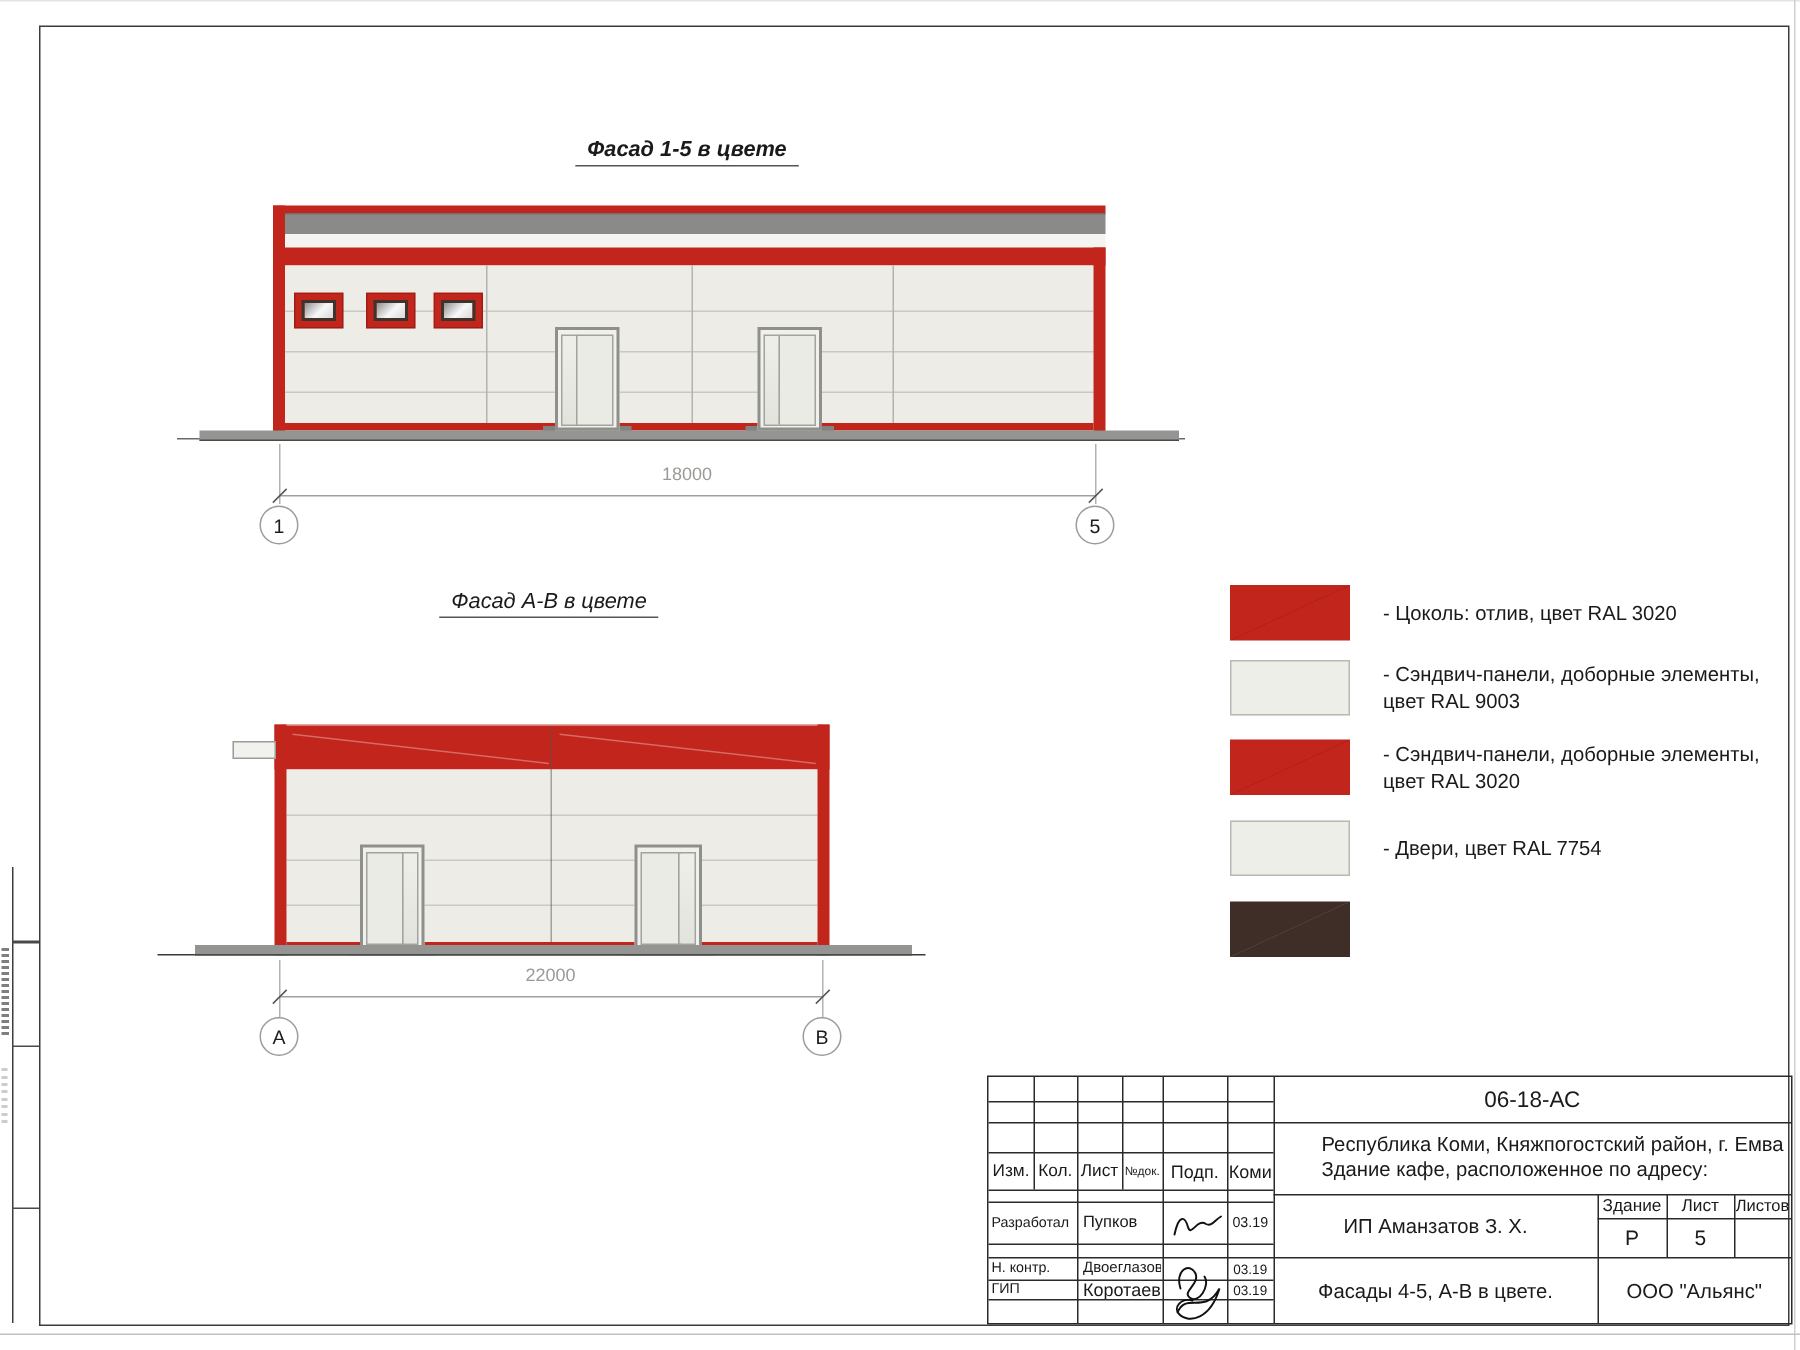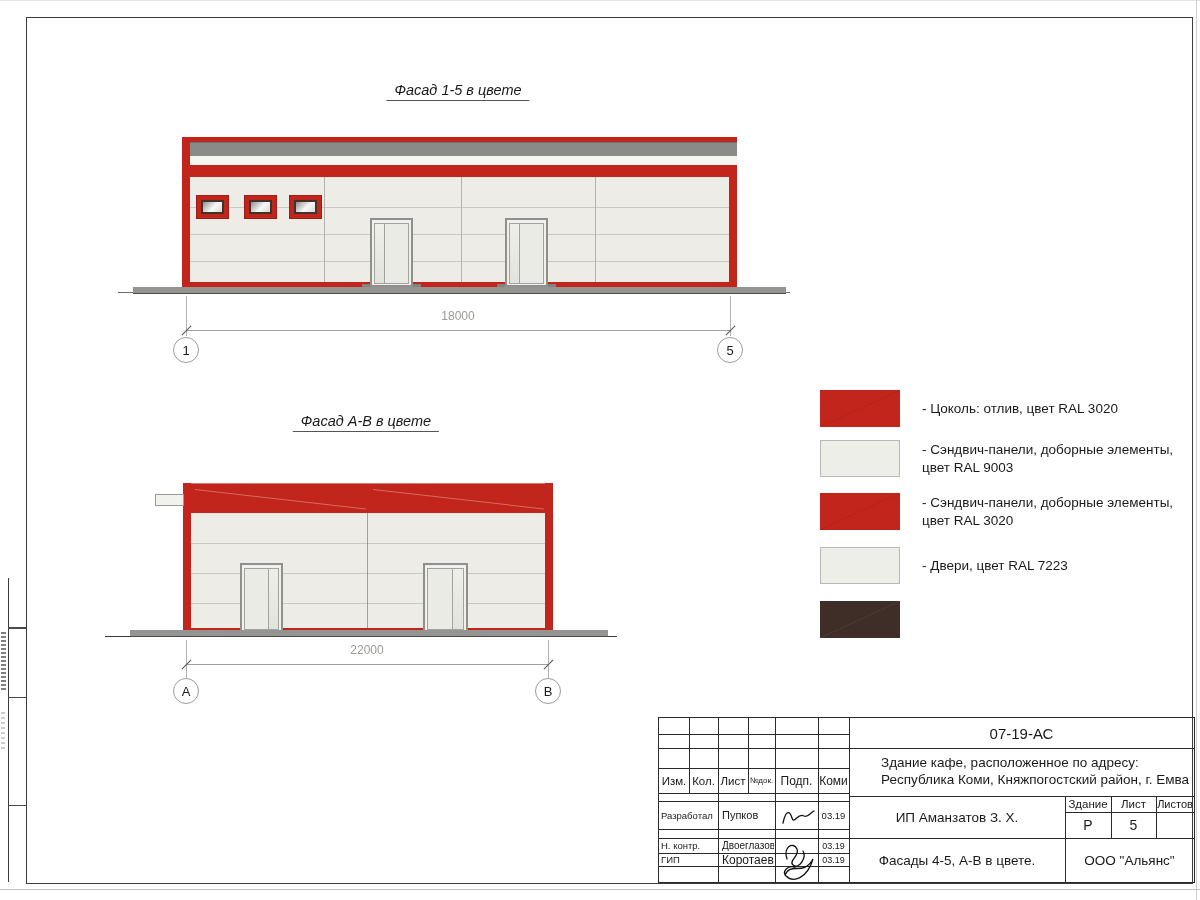--- a/index.html
+++ b/index.html
@@ -85,21 +85,21 @@
   <div class="abs edge-bottom"></div>
   <div class="abs frame"></div>
 
   <div class="abs lstrip-v"></div>
   <div class="abs lstrip-h1"></div>
   <div class="abs lstrip-h2"></div>
   <div class="abs lstrip-h3"></div>
   <div class="abs lstrip-txt"></div>
   <div class="abs lstrip-txt2"></div>
 
-  <div class="abs fac-title" style="left:458px;top:82px;">Фасад 1-5 в цвете</div>
+  <div class="abs fac-title" style="left:458px;top:92px;font-weight:bold;">Фасад 1-5 в цвете</div>
 
   <div class="abs" style="left:182px;top:137px;width:555px;height:153px;">
     <div class="abs red" style="left:0;top:0;width:555px;height:5px;"></div>
     <div class="abs" style="left:8px;top:5px;width:547px;height:14px;background:var(--band_gray);border-top:1px solid #70706e;box-sizing:border-box;"></div>
     <div class="abs" style="left:8px;top:19px;width:547px;height:9px;background:#f4f4f0;"></div>
     <div class="abs red" style="left:8px;top:28px;width:547px;height:12px;"></div>
     <div class="abs panel" style="left:8px;top:40px;width:539px;height:110px;"></div>
     <div class="hseam" style="left:8px;top:70px;width:539px;"></div>
     <div class="hseam" style="left:8px;top:97px;width:539px;"></div>
     <div class="hseam" style="left:8px;top:124px;width:539px;"></div>
@@ -134,21 +134,21 @@
 
   <div class="ext" style="left:186px;top:296px;height:40px;"></div>
   <div class="ext" style="left:730px;top:296px;height:40px;"></div>
   <div class="dimline" style="left:186px;top:330px;width:545px;"></div>
   <div class="tick" style="left:180px;top:330px;"></div>
   <div class="tick" style="left:724px;top:330px;"></div>
   <div class="dimlabel" style="left:458px;top:309px;">18000</div>
   <div class="axis" style="left:173px;top:337px;">1</div>
   <div class="axis" style="left:717px;top:337px;">5</div>
 
-  <div class="abs fac-title" style="left:366px;top:413px;">Фасад А-В в цвете</div>
+  <div class="abs fac-title" style="left:366px;top:393px;">Фасад А-В в цвете</div>
 
   <div class="abs" style="left:183px;top:483px;width:370px;height:154px;">
     <div class="abs red" style="left:0;top:0;width:370px;height:30px;border-top:1px solid rgba(255,255,255,.4);box-sizing:border-box;"></div>
     <div class="band-diag" style="left:12px;top:6px;width:172px;transform:rotate(6.5deg);"></div>
     <div class="band-diag" style="left:190px;top:6px;width:172px;transform:rotate(6.5deg);"></div>
     <div class="abs panel" style="left:8px;top:30px;width:354px;height:115px;"></div>
     <div class="hseam" style="left:8px;top:60px;width:354px;"></div>
     <div class="hseam" style="left:8px;top:90px;width:354px;"></div>
     <div class="hseam" style="left:8px;top:120px;width:354px;"></div>
     <div class="abs" style="left:184px;top:2px;width:1px;height:143px;background:rgba(85,85,80,.5);"></div>
@@ -195,21 +195,21 @@
   <div class="leg-row" style="top:493px;">
     <div class="sw sw-red"></div>
     <div class="leg-text">
         <div>- Сэндвич-панели, доборные элементы,</div>
       <div>цвет RAL 3020</div>
       </div>
   </div>
   <div class="leg-row" style="top:547px;">
     <div class="sw sw-white"></div>
     <div class="leg-text">
-        <div>- Двери, цвет RAL 7223</div>
+        <div>- Двери, цвет RAL 7754</div>
       </div>
   </div>
   <div class="leg-row" style="top:601px;">
     <div class="sw sw-brown"></div>
   </div>
 
   <div class="abs tblock">
 
     <div class="tl" style="left:30px;top:0;width:1px;height:75px;"></div>
     <div class="tl" style="left:59px;top:0;width:1px;height:164px;"></div>
@@ -250,24 +250,24 @@
     <div class="cell" style="left:159px;top:135px;width:31px;height:13px;font-size:9px;">03.19</div>
 
     <svg class="sig-svg" style="left:116px;top:83px;" width="43" height="81" viewBox="0 0 43 81">
       <g fill="none" stroke="#111" stroke-width="1.3" stroke-linecap="round">
         <path d="M8,22 C11,8 15,10 17,17 C19,24 23,11 29,15 C33,17 35,12 39,10"></path>
         <path d="M12,58 C8,46 18,40 22,48 C25,55 13,60 18,64 C24,69 32,56 28,50"></path>
         <path d="M10,74 C16,60 28,76 38,58 C32,78 18,82 11,75 C7,71 12,64 20,66"></path>
       </g>
     </svg>
 
-    <div class="cell" style="left:190px;top:0;width:345px;height:30px;font-size:15px;">07-19-АС</div>
+    <div class="cell" style="left:190px;top:0;width:345px;height:30px;font-size:15px;">06-18-АС</div>
     <div class="abs" style="left:222px;top:36px;width:310px;font-size:13.5px;line-height:17px;">
+      <div>Республика Коми, Княжпогостский район, г. Емва</div>
       <div>Здание кафе, расположенное по адресу:</div>
-      <div>Республика Коми, Княжпогостский район, г. Емва</div>
     </div>
     <div class="cell" style="left:190px;top:78px;width:216px;height:42px;font-size:13.5px;">ИП Аманзатов З. Х.</div>
     <div class="cell" style="left:406px;top:78px;width:46px;height:16px;font-size:11.5px;">Здание</div>
     <div class="cell" style="left:452px;top:78px;width:45px;height:16px;font-size:11.5px;">Лист</div>
     <div class="cell" style="left:497px;top:78px;width:38px;height:16px;font-size:11px;">Листов</div>
     <div class="cell" style="left:406px;top:94px;width:46px;height:26px;font-size:14px;">Р</div>
     <div class="cell" style="left:452px;top:94px;width:45px;height:26px;font-size:14px;">5</div>
     <div class="cell" style="left:497px;top:94px;width:38px;height:26px;font-size:14px;"></div>
     <div class="cell" style="left:190px;top:120px;width:216px;height:44px;font-size:13.5px;">Фасады 4-5, А-В в цвете.</div>
     <div class="cell" style="left:406px;top:120px;width:129px;height:44px;font-size:13.5px;">ООО "Альянс"</div>

